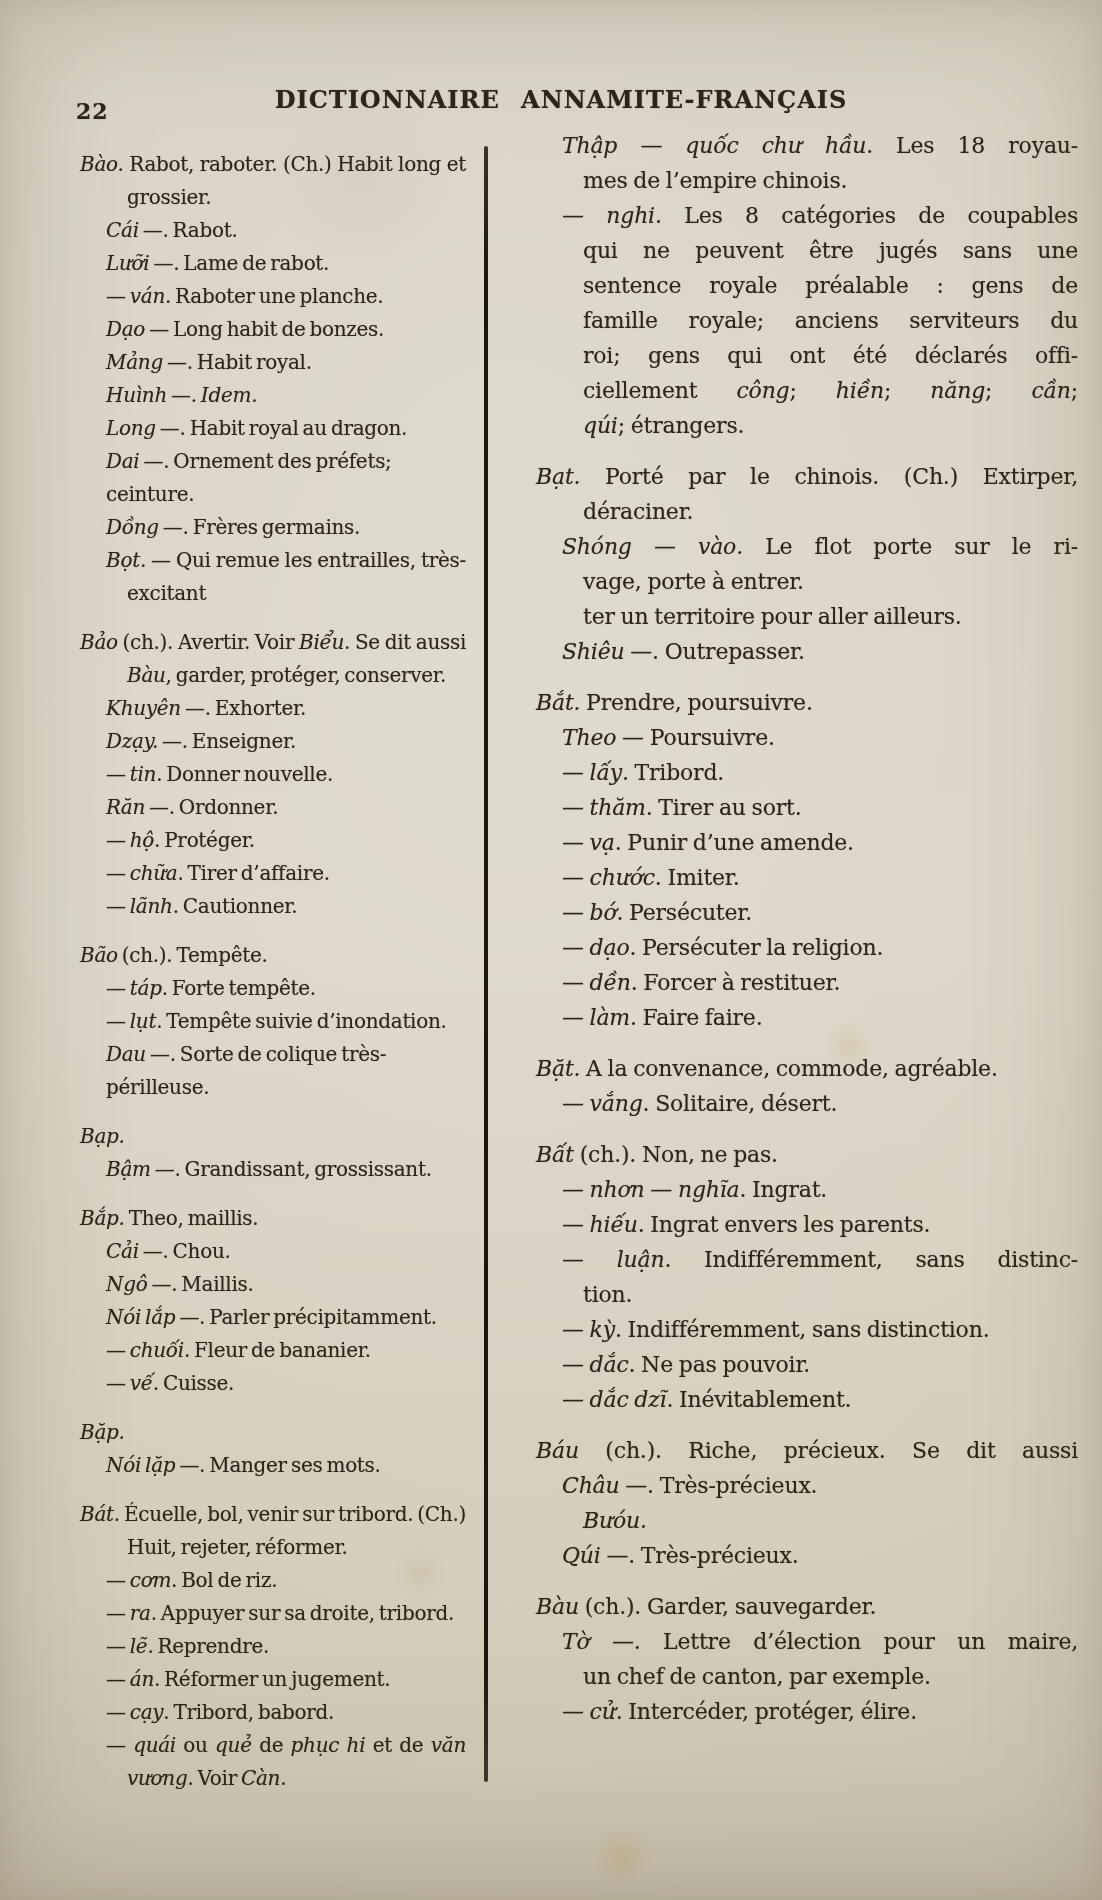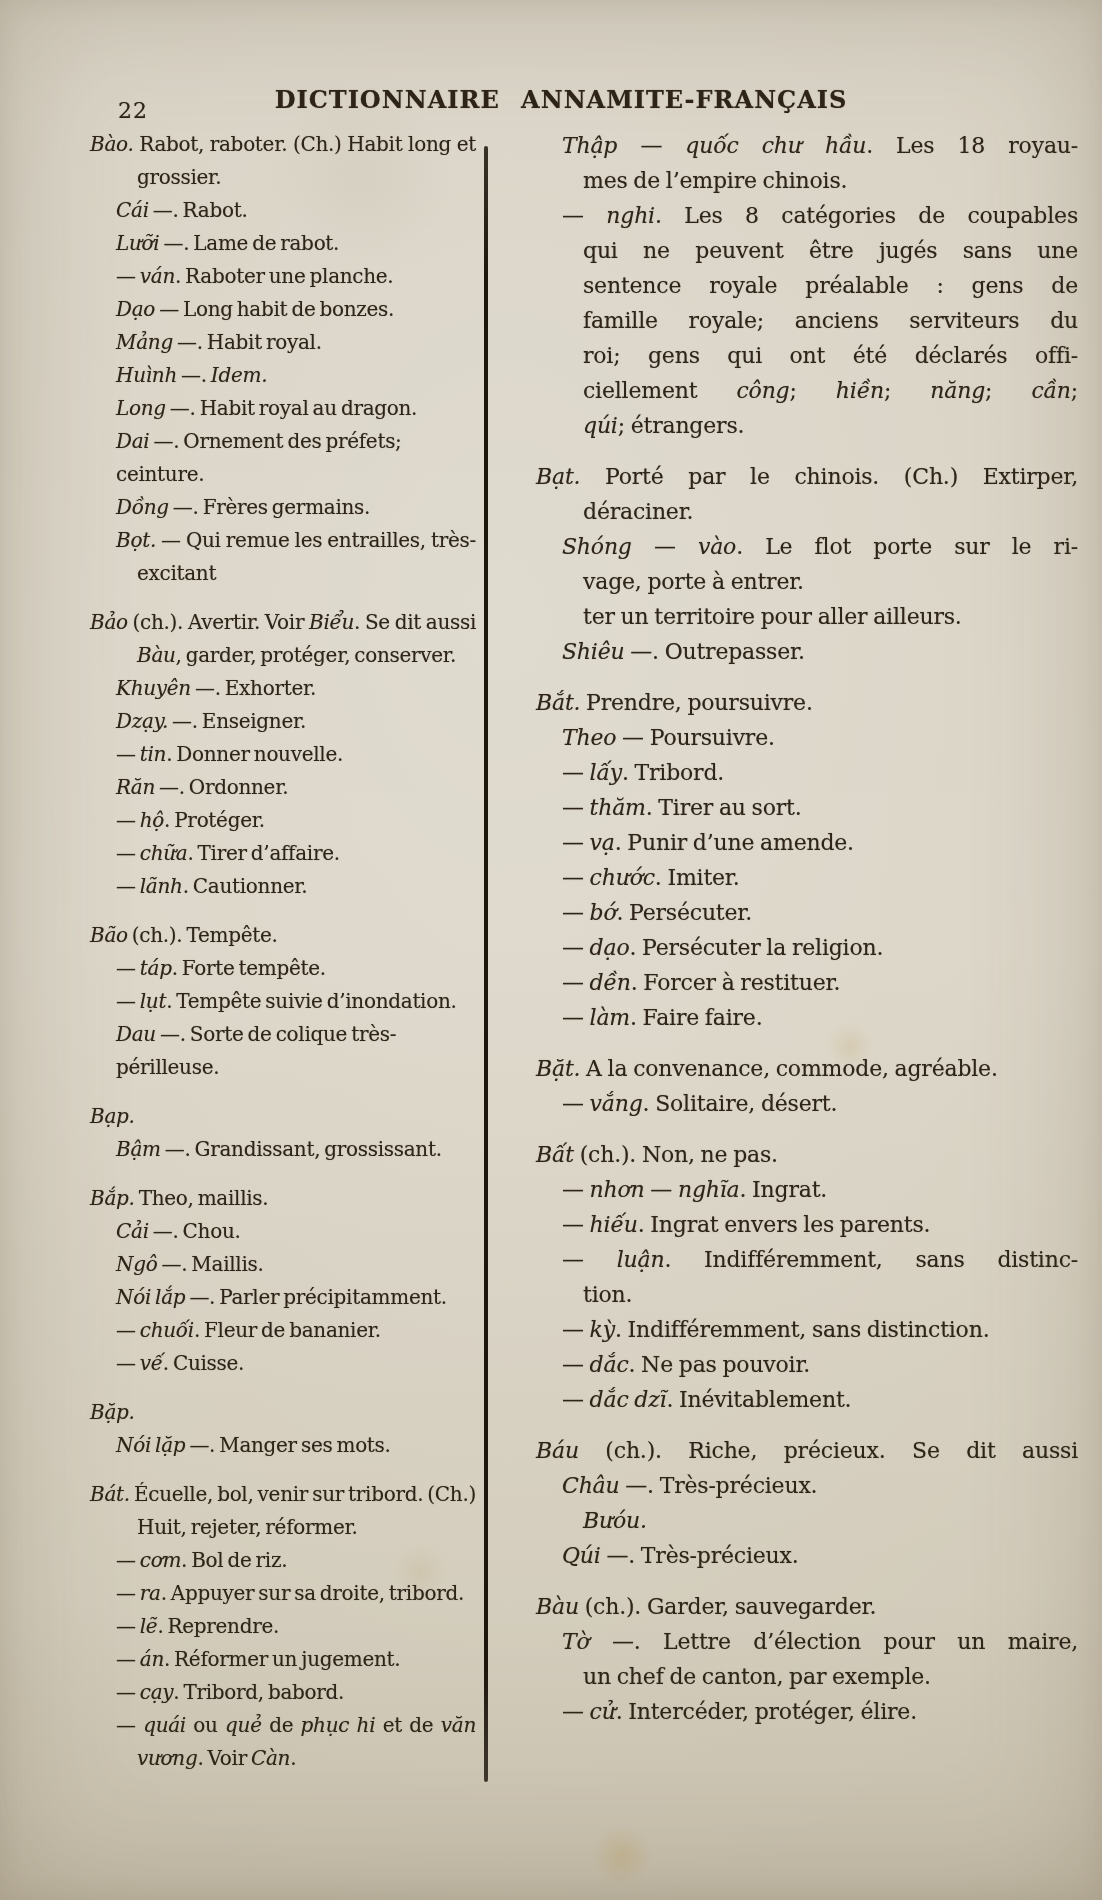--- a/index.html
+++ b/index.html
@@ -23,38 +23,37 @@
       radial-gradient(circle at 360px 175px, rgba(120,105,80,0.06), rgba(120,105,80,0) 90px),
       radial-gradient(ellipse 130% 115% at 46% 32%, rgba(255,255,255,0.20), rgba(255,255,255,0) 62%),
       linear-gradient(180deg,#d6d0c1 0%,#d9d3c4 50%,#d2cbba 84%,#c6beab 100%);
   }
   .vignette{
     position:absolute;inset:0;pointer-events:none;
     box-shadow:inset 0 0 130px rgba(92,76,50,0.24), inset 0 0 26px rgba(92,76,50,0.10);
   }
   .pagenum{
     position:absolute;left:76px;top:98px;
-    font-size:22px;font-weight:400;letter-spacing:1px;
+    font-size:22px;font-weight:700;letter-spacing:1px;
     text-shadow:0 0 1px rgba(46,36,24,0.45);
-    margin-left:42px;
   }
   .header{
     position:absolute;left:0;top:85px;width:1102px;
     text-align:center;padding-left:20px;box-sizing:border-box;
     font-size:24px;font-weight:700;letter-spacing:1px;word-spacing:12px;
     text-shadow:0 0 1px rgba(46,36,24,0.5);
   }
   .col{
     position:absolute;top:128px;
     text-shadow:0 0 1px rgba(46,36,24,0.38);
   }
   .col-left{
-    left:90px;width:386px;
+    left:80px;width:386px;
     font-size:20px;line-height:33px;
-    letter-spacing:-0.3px;word-spacing:-2px;
+    letter-spacing:-0.3px;word-spacing:-2px;margin-top:20px;
   }
   .col-right{
     left:536px;width:542px;
     font-size:22px;line-height:35px;
     letter-spacing:-0.2px;word-spacing:-1px;
   }
   .divider{
     position:absolute;left:484px;top:146px;width:3.5px;height:1636px;
     background:linear-gradient(180deg,rgba(29,22,13,0.85),var(--rule) 8%,var(--rule) 93%,rgba(29,22,13,0.8));
     border-radius:2px;

